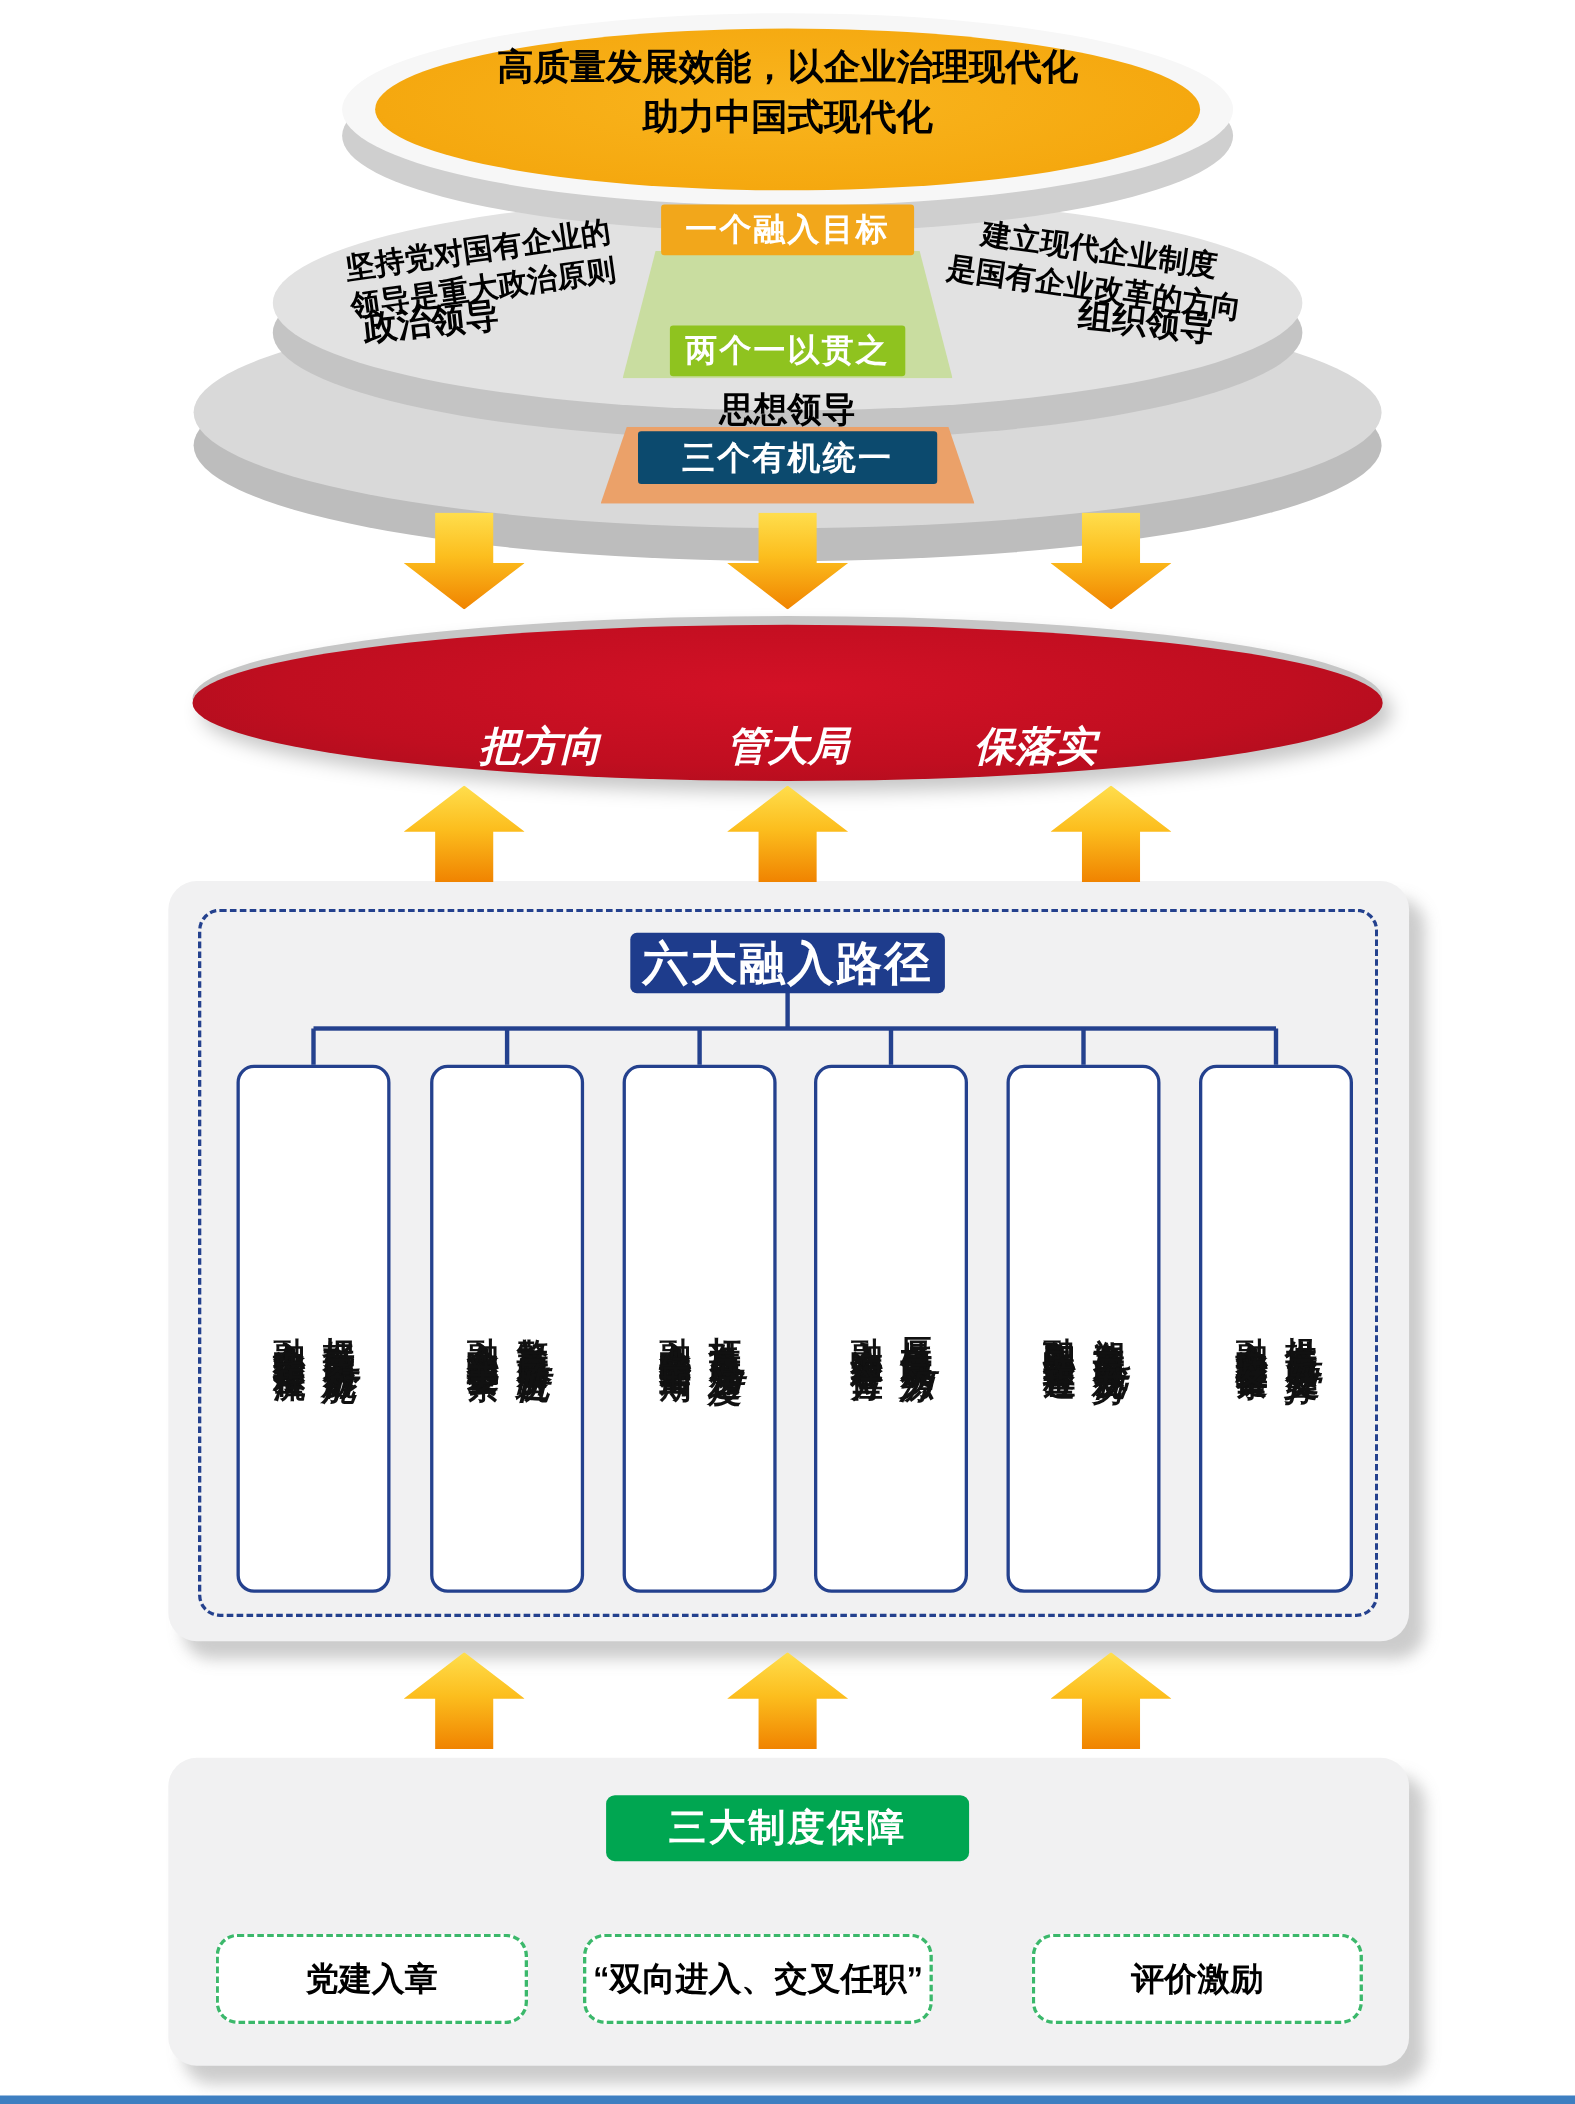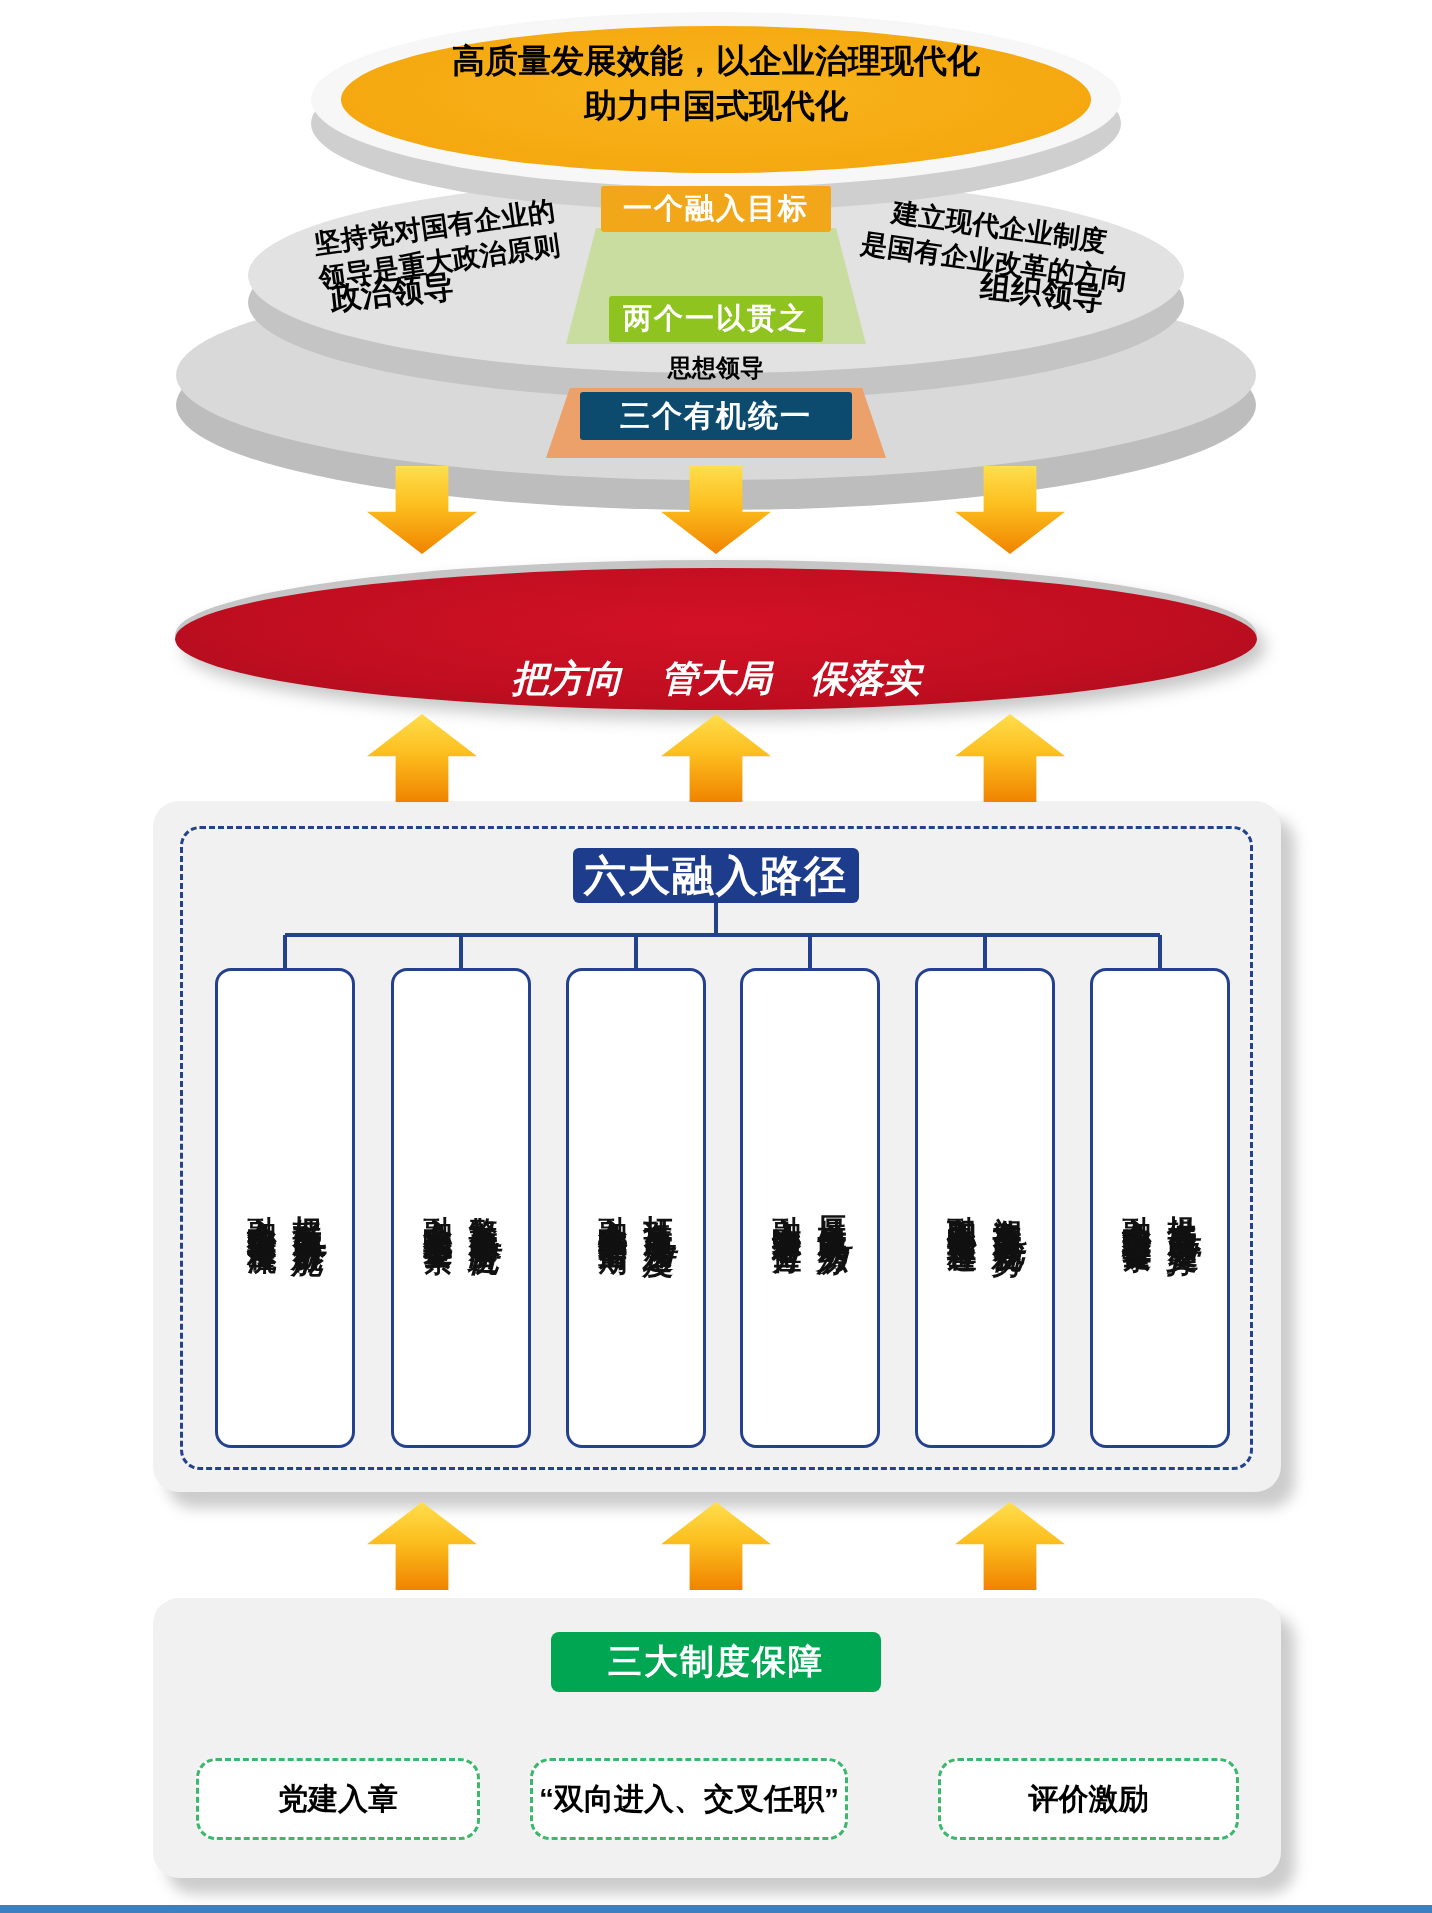--- a/index.html
+++ b/index.html
@@ -45,37 +45,37 @@
     font-weight:bold; font-size:27px; line-height:35px; color:#000;
   }
   .t2l { left:272px; top:210px; transform:rotate(-8deg); }
   .t2r { left:832px; top:210px; transform:rotate(8deg); }
   .tier3-label {
     width:220px; z-index:10; text-align:center;
     font-weight:bold; font-size:31px; color:#000;
   }
   .t3l { left:282px; top:272px; transform:rotate(-6deg); }
   .t3r { left:932px; top:272px; transform:rotate(6deg); }
-  .t3c { left:616px; top:352px; width:200px; z-index:10; text-align:center; font-weight:bold; font-size:24px; color:#000; }
+  .t3c { left:616px; top:352px; width:200px; z-index:10; text-align:center; font-weight:bold; font-size:31px; color:#000; }
 
   
   .arr { width:110px; height:88px; z-index:12;
          background:linear-gradient(180deg,#ffde4d 0%, #fcbe1e 45%, #f08300 100%); }
   .arr.down { clip-path:polygon(26% 0, 74% 0, 74% 52%, 100% 52%, 50% 100%, 0 52%, 26% 52%); }
   .arr.up   { clip-path:polygon(50% 0, 100% 48%, 74% 48%, 74% 100%, 26% 100%, 26% 48%, 0 48%); }
 
   
   .red-wrap { left:175px; top:560px; width:1082px; height:152px; z-index:4;
               filter:drop-shadow(8px 10px 8px rgba(0,0,0,0.22)); }
   .red-back { left:0; top:0; width:1082px; height:150px; background:#c6c6c6; }
   .red-face { left:0; top:8px; width:1082px; height:142px;
               background:radial-gradient(ellipse at 50% 40%, #d31126 0%, #c00e20 60%, #a50d1c 100%); }
   .red-title { left:0; top:30px; width:1082px; text-align:center; color:#fff;
                font-weight:bold; font-size:46px; letter-spacing:3px; }
-  .red-roles { left:0; top:94px; width:1082px; display:flex; justify-content:center; gap:38px;
+  .red-roles { left:0; top:94px; width:1082px; display:flex; justify-content:center; gap:114px;
                color:#fff; font-family:"DejaVu Serif", serif; font-style:italic;
                font-weight:bold; font-size:37px; }
 
   
   .panel { background:#f1f1f2; border-radius:26px; box-shadow:14px 16px 14px rgba(110,110,110,0.35); }
   .panel-paths { left:153px; top:801px; width:1128px; height:691px; z-index:2; }
   .dash-blue { left:180px; top:826px; width:1067px; height:638px; z-index:3;
                border:3px dashed #24418e; border-radius:20px; }
   .cline { background:#24418e; z-index:5; }
   .vbox {

